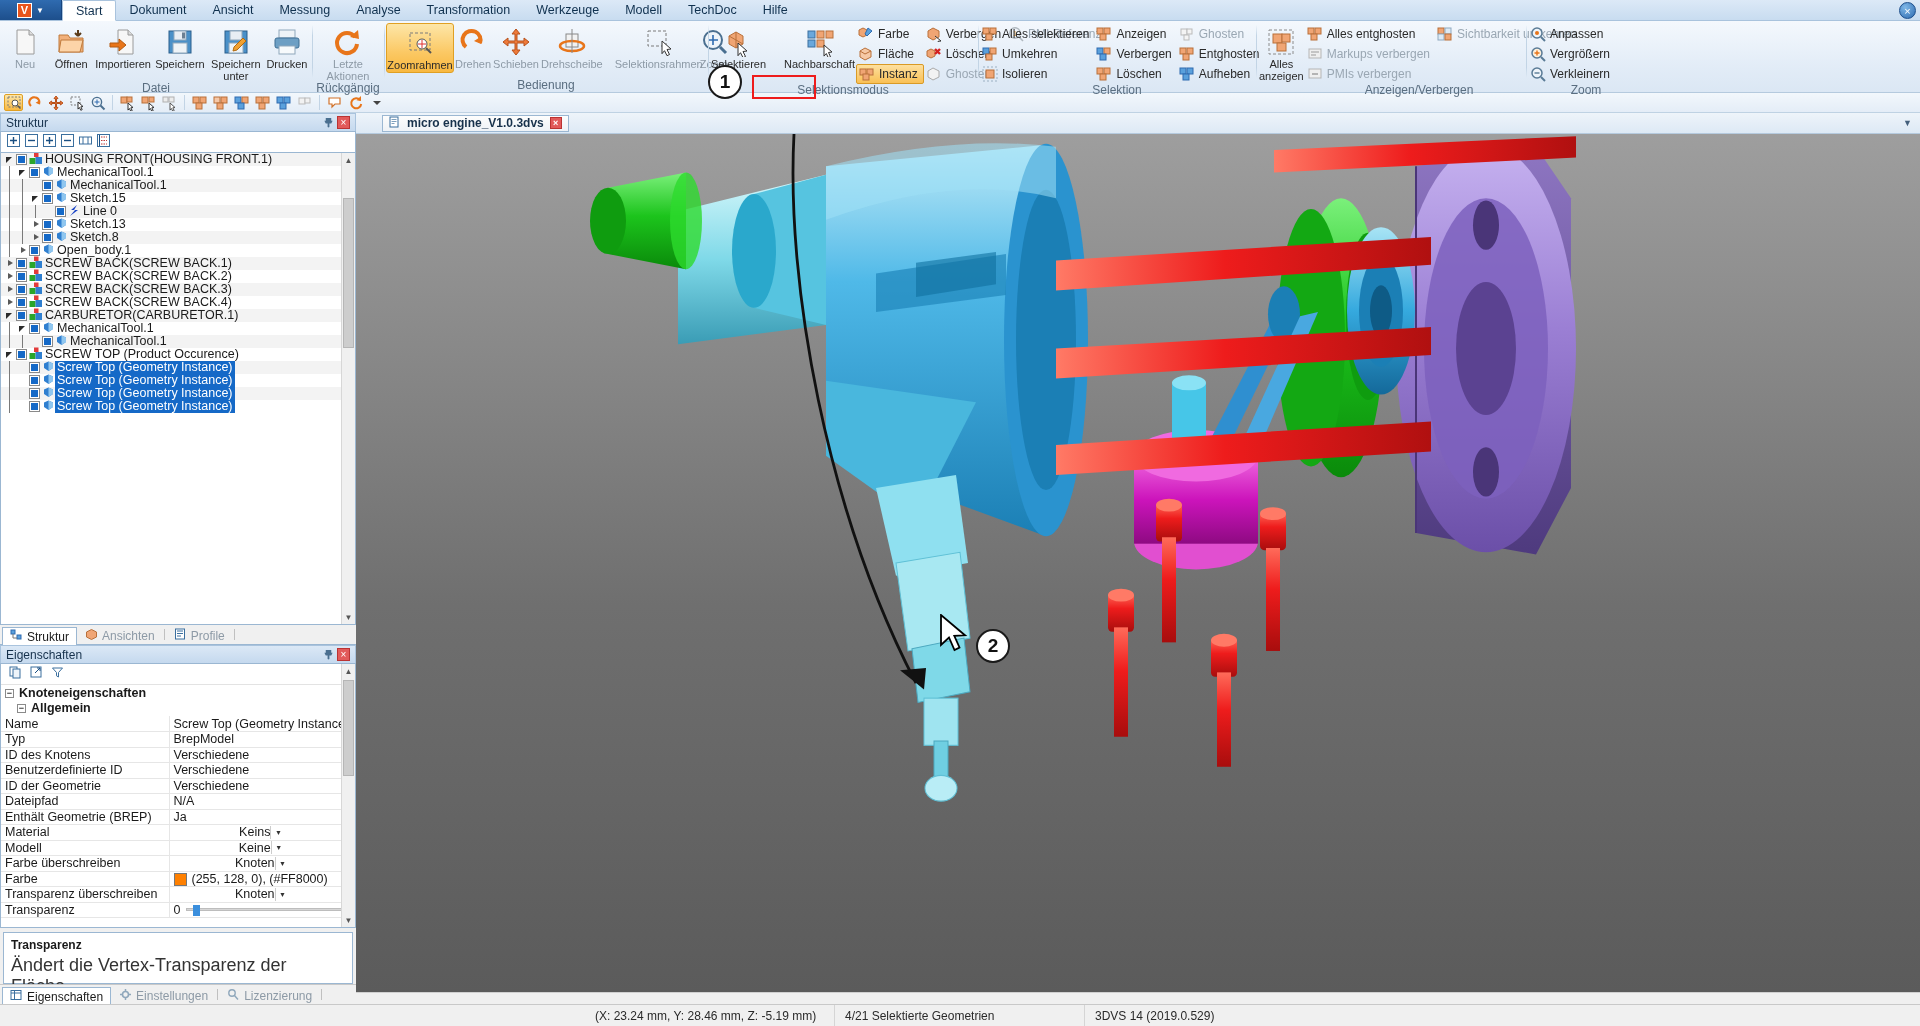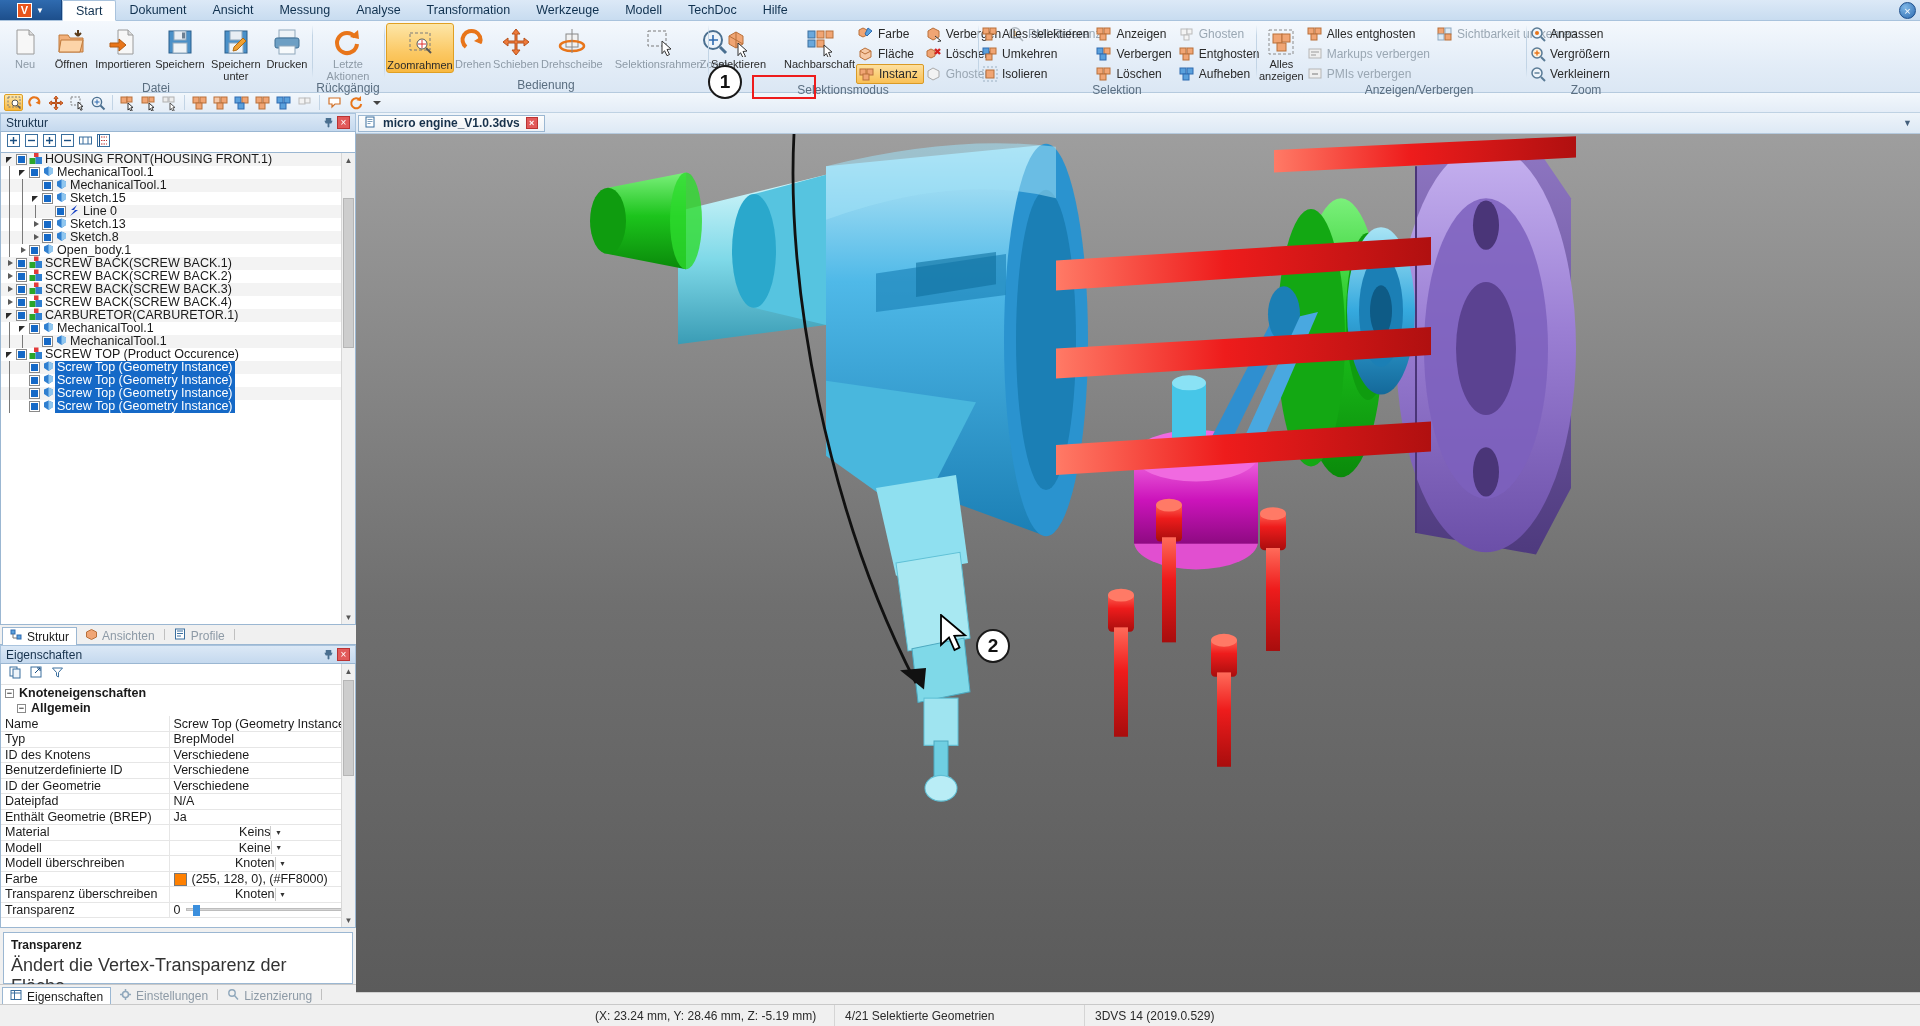--- a/index.html
+++ b/index.html
@@ -239,21 +239,21 @@
   .bottomtabs {
     height: 20px; display:flex; align-items:stretch; padding-left:2px;
     background:#f0f0f0; border-top: 1px solid #c9c9c9;
   }
 
   
   .viewport { flex: 1; display: flex; flex-direction: column; min-width: 0; background: #f0f0f0; }
   .doctabbar {
     height: 21px; background: linear-gradient(#eef4fa, #dde9f5);
     border-bottom: 1px solid #b5cade; display:flex; align-items:center; position: relative;
-    padding-left: 2px;
+    padding-left: 26px;
   }
   .doctab {
     display:flex; align-items:center; gap:6px; height:17px; padding: 0 6px;
     background: linear-gradient(#fdfdfd,#eef2f6); border:1px solid #9bb7d2;
     font-size:12px; font-weight:bold; color:#17314b;
   }
   .doctab .x {
     width:12px;height:12px;background:#e25a5a;border:1px solid #b33;color:#fff;
     font-size:9px;line-height:10px;text-align:center;
   }
@@ -1320,21 +1320,21 @@
               <tr>
                 <td class="k">Modell</td>
                 <td>
                   <div class="dropcell">
                     <span>Keine</span>
                     <span class="dropbtn">▼</span>
                   </div>
                 </td>
               </tr>
               <tr>
-                <td class="k">Modell überschreiben</td>
+                <td class="k">Farbe überschreiben</td>
                 <td>
                   <div class="dropcell">
                     <span>Knoten</span>
                     <span class="dropbtn">▼</span>
                   </div>
                 </td>
               </tr>
               <tr>
                 <td class="k">Farbe</td>
                 <td><span class="cellsel" style="background:#FF8000"></span><span>(255, 128, 0), (#FF8000)</span></td>

